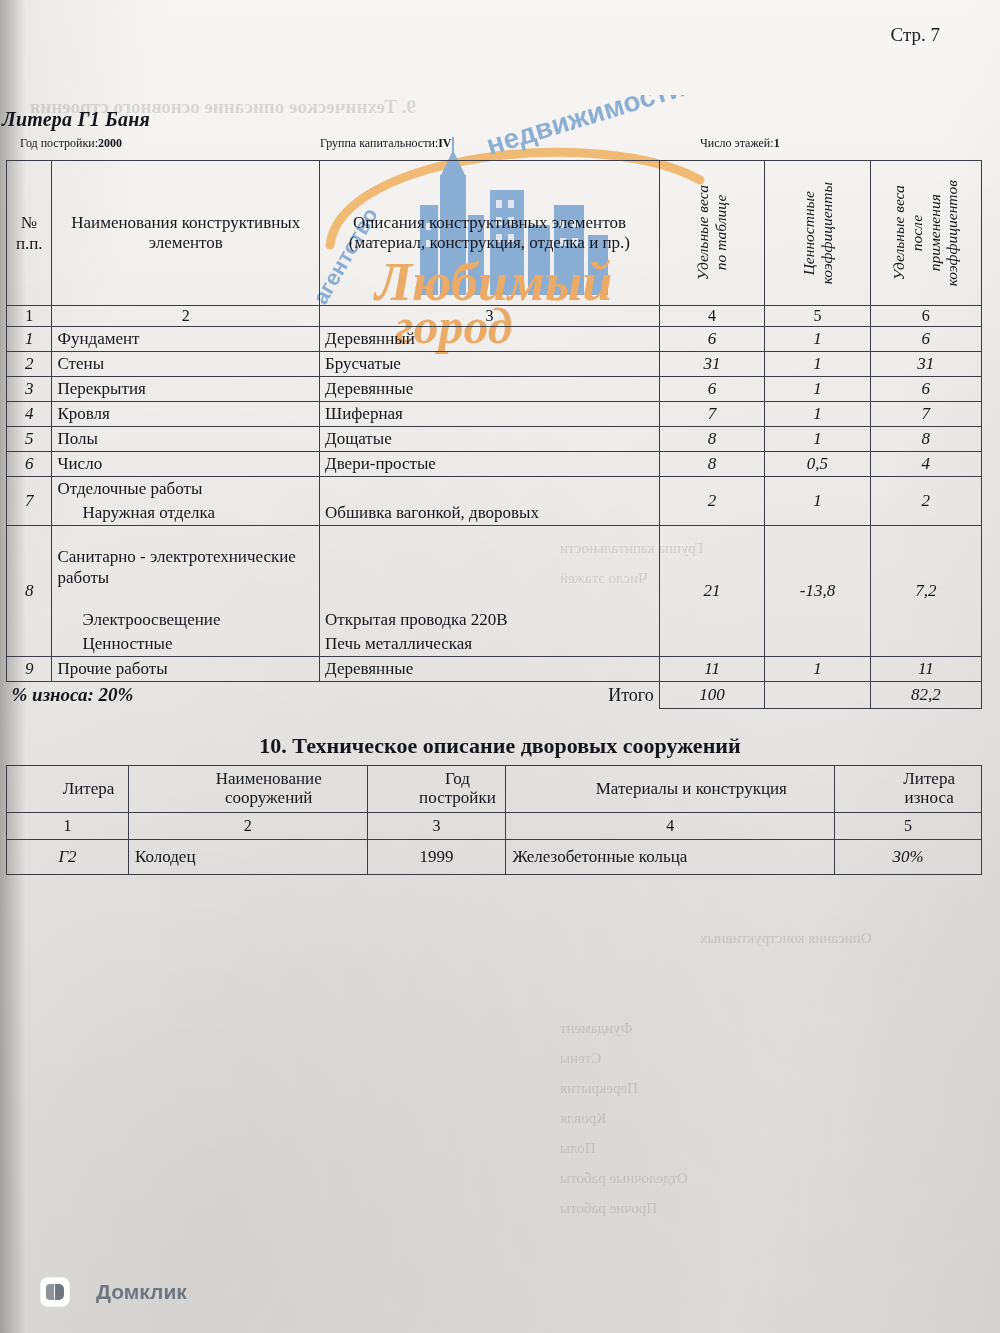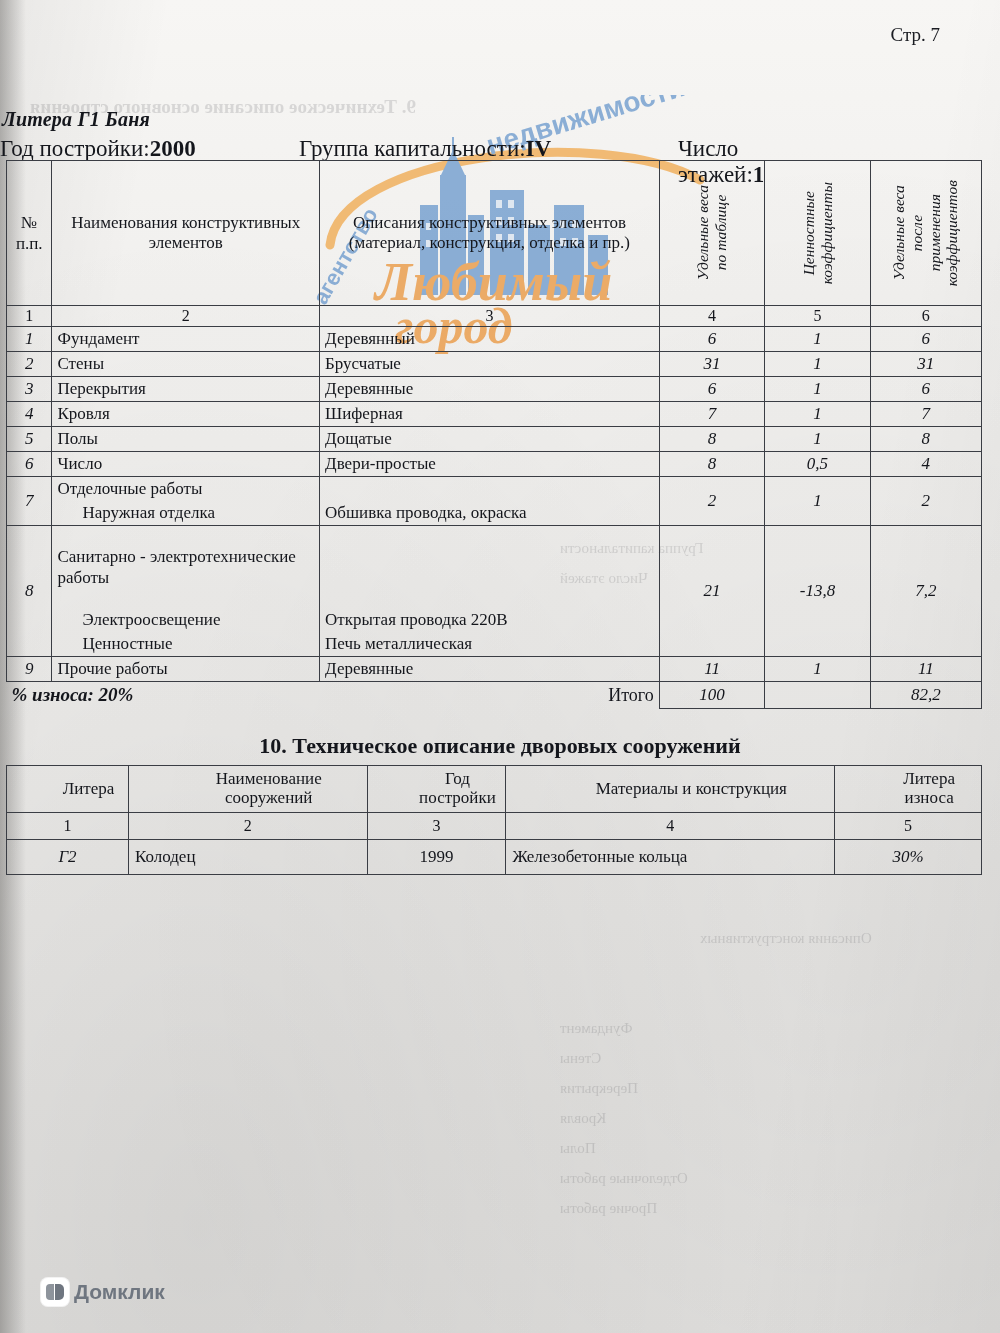--- a/index.html
+++ b/index.html
@@ -81,24 +81,24 @@
     position: absolute;
     left: 2px;
     top: 108px;
     font-size: 20px;
     font-weight: bold;
     font-style: italic;
     letter-spacing: 0.2px;
   }
   .meta-row {
     position: absolute;
-    left: 0;
+    left: 20px;
     top: 136px;
     width: 830px;
-    font-size: 23px;
+    font-size: 12px;
     display: flex;
   }
   .meta-row .m1 { width: 300px; }
   .meta-row .m2 { width: 380px; }
   .meta-row b { font-weight: bold; }
 
   table {
     border-collapse: collapse;
     font-family: "Liberation Serif", serif;
   }
@@ -194,21 +194,21 @@
   }
   .yard-table .data td { height: 28px; }
 
   
   .footer-logo {
     position: absolute;
     left: 40px;
     bottom: 26px;
     display: flex;
     align-items: center;
-    gap: 4px;
+    gap: 26px;
   }
   .dk-mark {
     width: 30px; height: 30px;
     border-radius: 8px;
     background: #ffffff;
     position: relative;
     box-shadow: inset 0 0 0 1px rgba(0,0,0,0.05);
   }
   .dk-mark:before {
     content: "";
@@ -395,21 +395,21 @@
         <tr>
           <td class="num-col italic" rowspan="2">7</td>
           <td class="name-col no-bottom">Отделочные работы</td>
           <td class="desc-col no-bottom"></td>
           <td class="val-col" rowspan="2">2</td>
           <td class="val-col" rowspan="2">1</td>
           <td class="val-col" rowspan="2">2</td>
         </tr>
         <tr>
           <td class="name-col no-top pad-left">Наружная отделка</td>
-          <td class="desc-col no-top">Обшивка проводка, окраска</td>
+          <td class="desc-col no-top">Обшивка вагонкой, дворовых</td>
         </tr>
 
         <tr>
           <td class="num-col italic" rowspan="3">8</td>
           <td class="name-col no-bottom tall" style="height:78px">Санитарно - электротехнические работы</td>
           <td class="desc-col no-bottom"></td>
           <td class="val-col" rowspan="3">21</td>
           <td class="val-col" rowspan="3">-13,8</td>
           <td class="val-col" rowspan="3">7,2</td>
         </tr>

